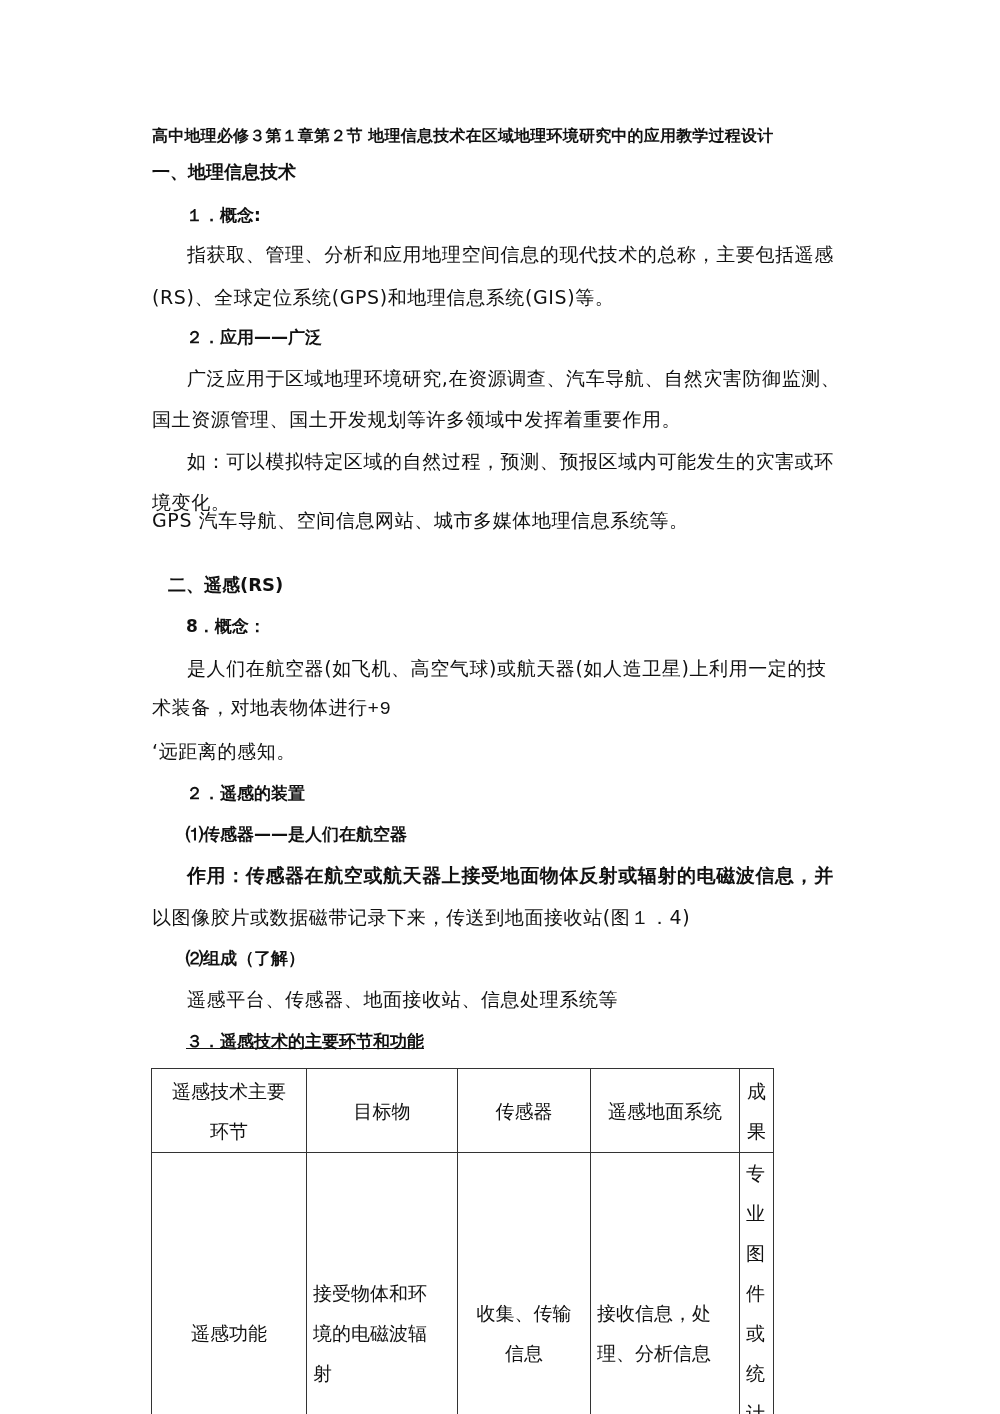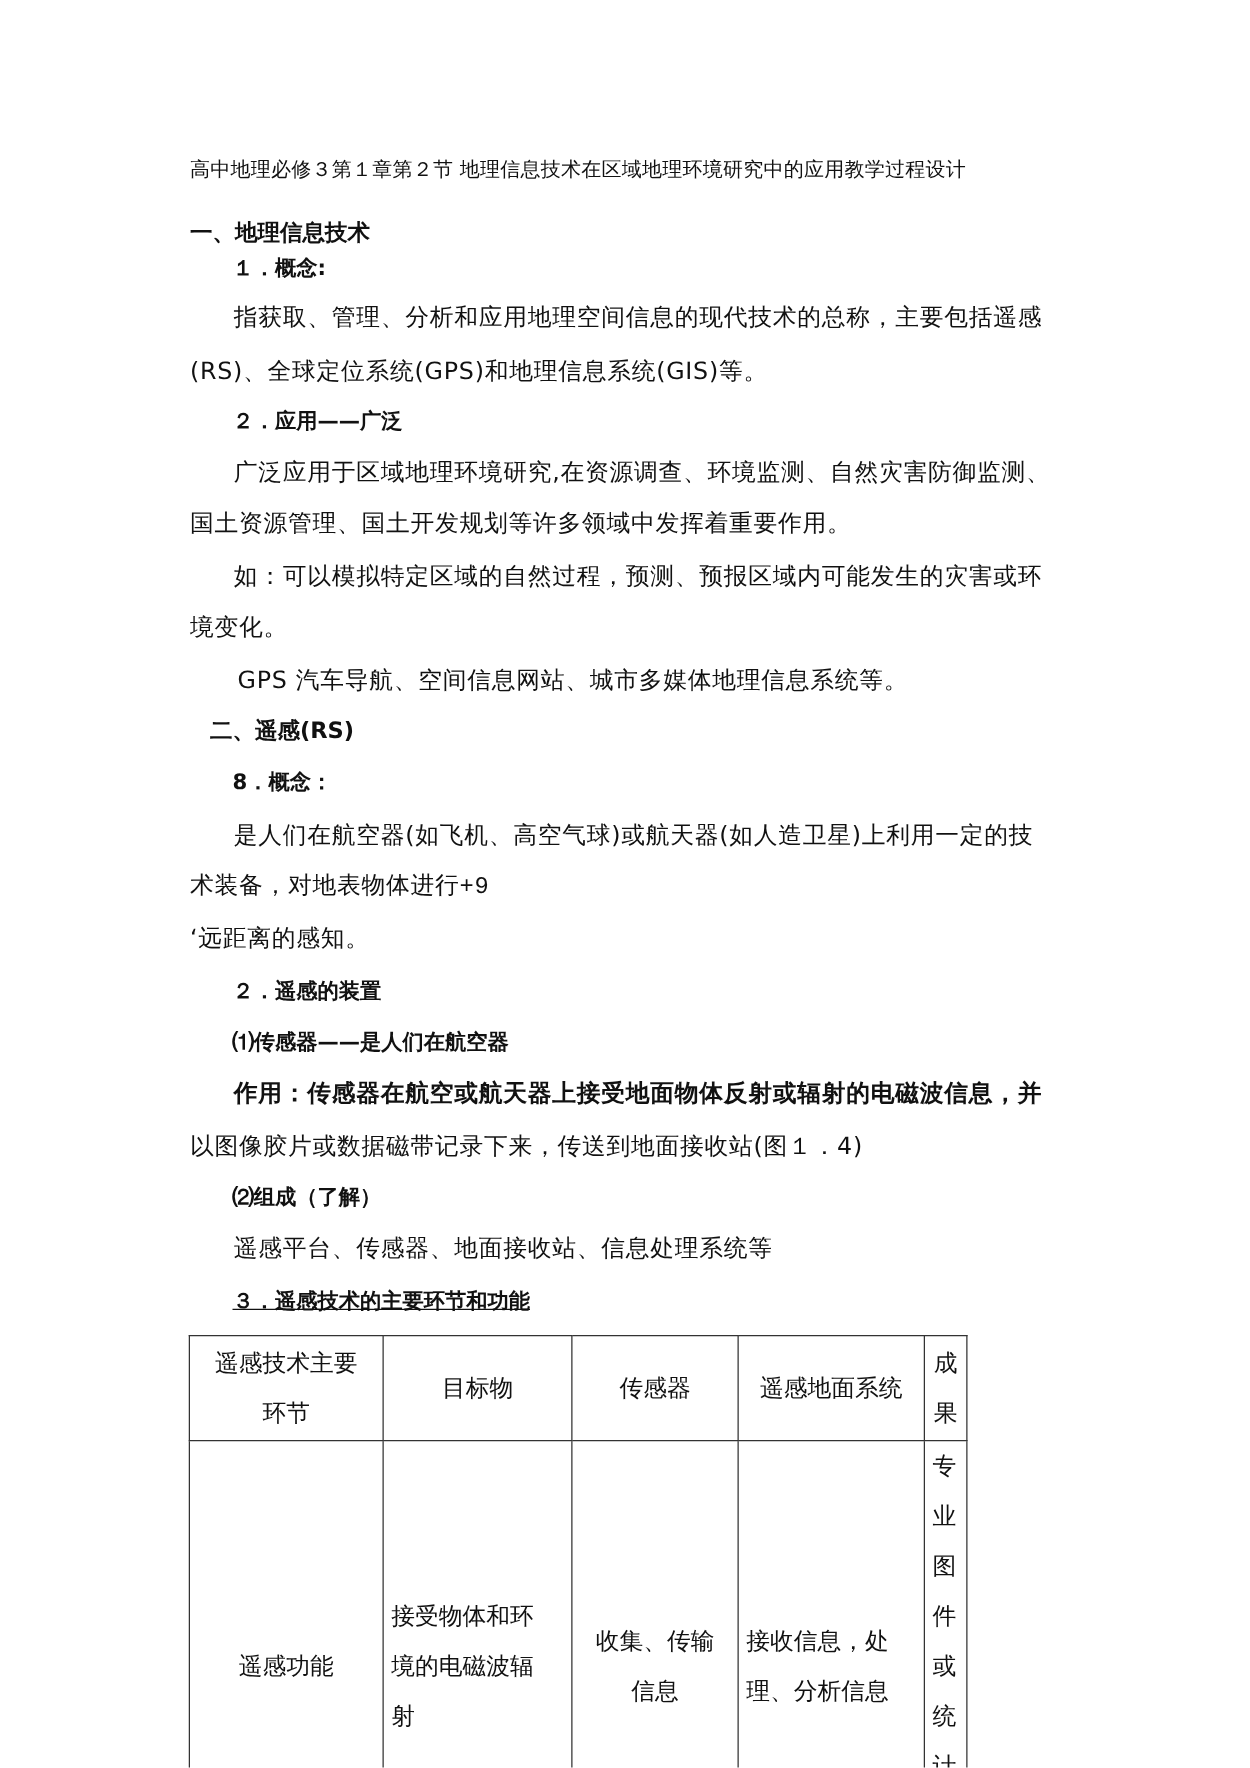--- a/index.html
+++ b/index.html
@@ -2,21 +2,21 @@
 <html><head>
 <meta charset="utf-8">
 <style>
   html, body { margin: 0; padding: 0; background: #ffffff; }
   body {
     width: 1000px; height: 1414px; position: relative; overflow: hidden;
     font-family: "DejaVu Sans", "Liberation Sans", sans-serif;
     color: #111;
   }
   .line { position: absolute; white-space: nowrap; font-size: 19px; line-height: 24px; }
-  .title { font-size: 16px; font-weight: normal; letter-spacing: 0.2px; }
+  .title { font-size: 16px; font-weight: bold; letter-spacing: 0.2px; }
   .h1 { font-size: 18px; font-weight: bold; }
   .h2 { font-size: 17px; font-weight: bold; }
   .body { font-size: 19px; letter-spacing: 0.6px; }
   table.rs {
     position: absolute; left: 151px; top: 1068px;
     width: 623px; border-collapse: collapse;
     font-size: 19px;
   }
   table.rs td {
     border: 1.5px solid #333; text-align: center; vertical-align: middle;
@@ -24,31 +24,31 @@
   }
   table.rs td.left { text-align: left; }
   .cell-wrap { display: block; }
 </style>
 </head>
 <body>
 
 <div>
   <div class="line title" style="left:152px; top:124px;">高中地理必修３第１章第２节 地理信息技术在区域地理环境研究中的应用教学过程设计</div>
 
-  <div class="line h1" style="left:152px; top:176px;font-family:Liberation Mono, monospace;">一、地理信息技术</div>
+  <div class="line h1" style="left:152px; top:160px;">一、地理信息技术</div>
   <div class="line h2" style="left:186px; top:203px;">１．概念:</div>
   <div class="line body" style="left:187px; top:242px;">指获取、管理、分析和应用地理空间信息的现代技术的总称，主要包括遥感</div>
   <div class="line body" style="left:152px; top:285px;">(RS)、全球定位系统(GPS)和地理信息系统(GIS)等。</div>
 
   <div class="line h2" style="left:186px; top:325px;">２．应用——广泛</div>
-  <div class="line body" style="left:187px; top:366px;"> 广泛应用于区域地理环境研究,在资源调查、环境监测、自然灾害防御监测、</div>
+  <div class="line body" style="left:187px; top:366px;"> 广泛应用于区域地理环境研究,在资源调查、汽车导航、自然灾害防御监测、</div>
   <div class="line body" style="left:152px; top:407px;">国土资源管理、国土开发规划等许多领域中发挥着重要作用。</div>
   <div class="line body" style="left:187px; top:449px;"> 如：可以模拟特定区域的自然过程，预测、预报区域内可能发生的灾害或环</div>
   <div class="line body" style="left:152px; top:490px;text-align:right;">境变化。</div>
-  <div class="line body" style="left:152px; top:532px;margin-left:38px;">GPS 汽车导航、空间信息网站、城市多媒体地理信息系统等。</div>
+  <div class="line body" style="left:152px; top:508px;">GPS 汽车导航、空间信息网站、城市多媒体地理信息系统等。</div>
 
   <div class="line h1" style="left:168px; top:573px;">二、遥感(RS)</div>
   <div class="line h2" style="left:186px; top:614px;">8．概念：</div>
   <div class="line body" style="left:187px; top:656px;">是人们在航空器(如飞机、高空气球)或航天器(如人造卫星)上利用一定的技</div>
   <div class="line body" style="left:152px; top:697px;font-family:Liberation Mono, monospace;">术装备，对地表物体进行+9</div>
   <div class="line body" style="left:152px; top:739px;">‘远距离的感知。</div>
   <div class="line h2" style="left:186px; top:781px;">２．遥感的装置</div>
   <div class="line h2" style="left:186px; top:822px;">⑴传感器——是人们在航空器</div>
   <div class="line body" style="left:187px; top:863px;font-weight:bold;">作用：传感器在航空或航天器上接受地面物体反射或辐射的电磁波信息，并</div>
   <div class="line body" style="left:152px; top:905px;">以图像胶片或数据磁带记录下来，传送到地面接收站(图１．4)</div>

